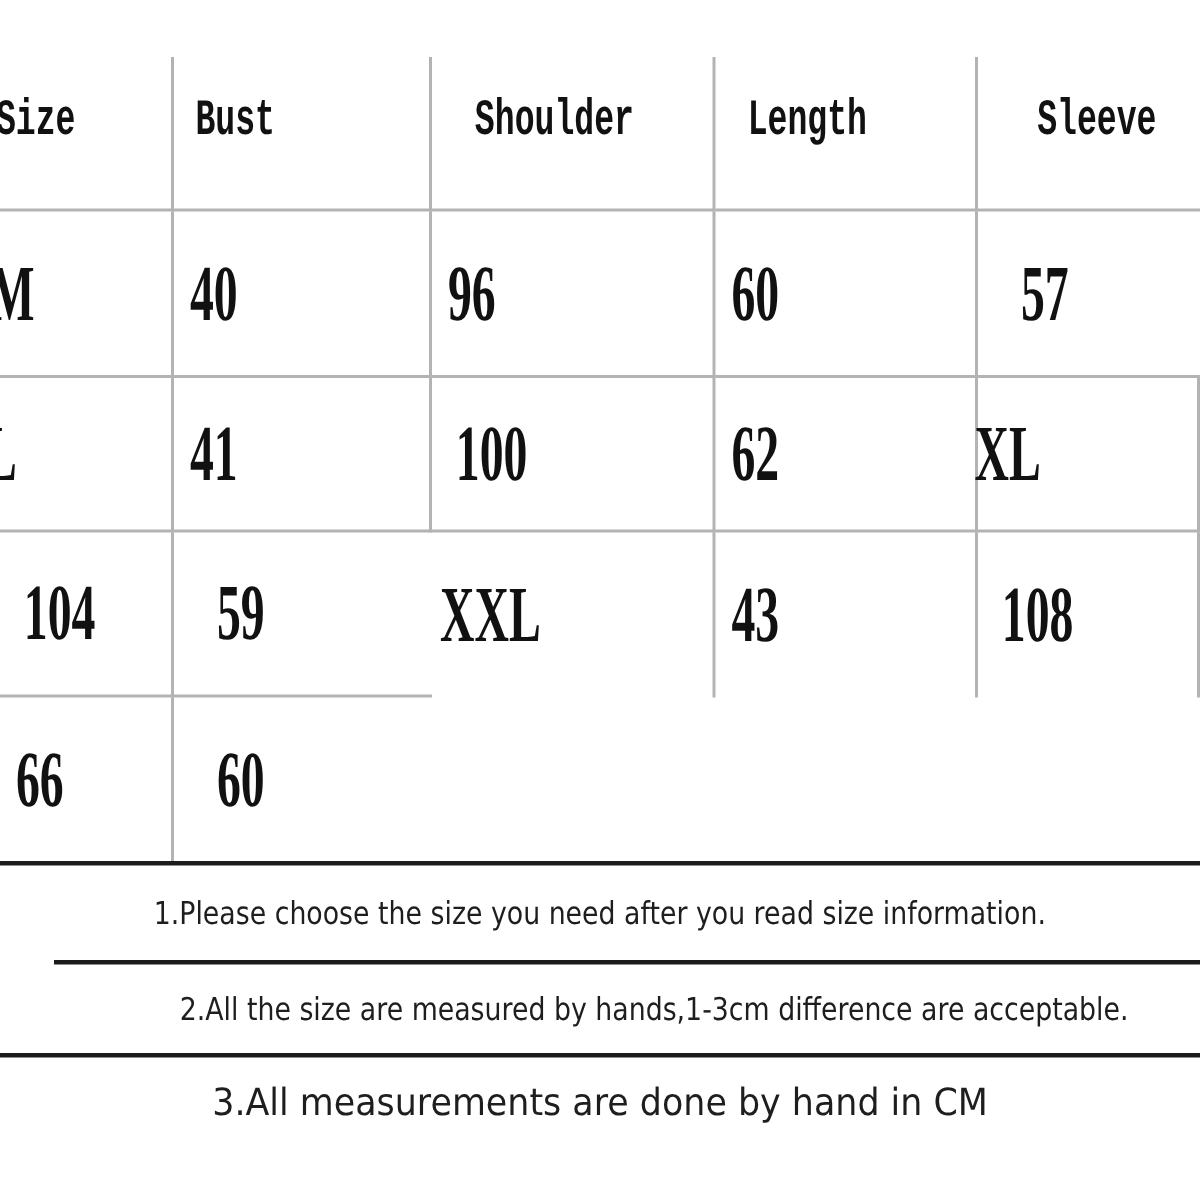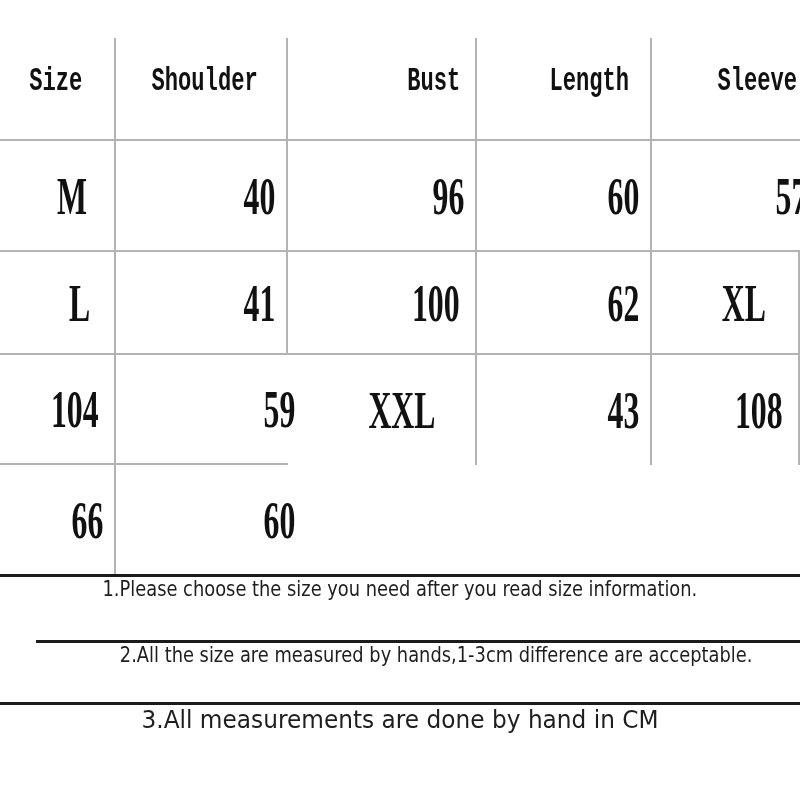--- a/index.html
+++ b/index.html
@@ -24,26 +24,25 @@
     width: 800px;
     height: 536px;
     display: grid;
     grid-template-columns: 116px 172px 189px 175px 148px;
     grid-template-rows: 103px 111px 103px 110px 109px;
   }
   .cell {
     box-sizing: border-box;
     display: flex;
     align-items: center;
-    justify-content: flex-end;
+    justify-content: flex-start;
     border-right: 2px solid #b3b3b3;
     border-bottom: 2px solid #b3b3b3;
     overflow: visible;
     white-space: nowrap;
-    padding-left: 48px;
   }
   .cell.last-col { border-right: none; }
   .cell.last-row { border-bottom: none; }
   .cell.hdr-cell { padding-bottom: 16px; }
 
   
   .c-size   { --tx: -17px; }
   .c-sleeve { --tx: 18px;  }
 
   .hdr {
@@ -67,20 +66,21 @@
     position: absolute;
     top: 574px;
     left: 0;
     width: 800px;
   }
   .note-row {
     box-sizing: border-box;
     width: 800px;
     border-top: 3px solid #1b1b1b;
     display: flex;
+    align-items: center;
     justify-content: center;
     white-space: nowrap;
   }
   .note-row.n1 { height: 66px; }
   .note-row.n2 { height: 62px; margin-left: 36px; }
   .note-row.n3 { height: 62px; }
   .note-text {
     font-family: "DejaVu Sans", sans-serif;
     color: #1e1e1e;
   }
@@ -97,24 +97,24 @@
 <body>
 
 <div id="screen">
 
   <div id="size-table">
 
     <div class="cell hdr-cell c-size">
       <span class="hdr">Size</span>
     </div>
     <div class="cell hdr-cell">
-      <span class="hdr">Shoulder</span>
+      <span class="hdr">Bust</span>
     </div>
     <div class="cell hdr-cell">
-      <span class="hdr">Bust</span>
+      <span class="hdr">Shoulder</span>
     </div>
     <div class="cell hdr-cell">
       <span class="hdr">Length</span>
     </div>
     <div class="cell hdr-cell c-sleeve last-col">
       <span class="hdr">Sleeve</span>
     </div>
 
     <div class="cell c-size">
       <span class="val">M</span>

